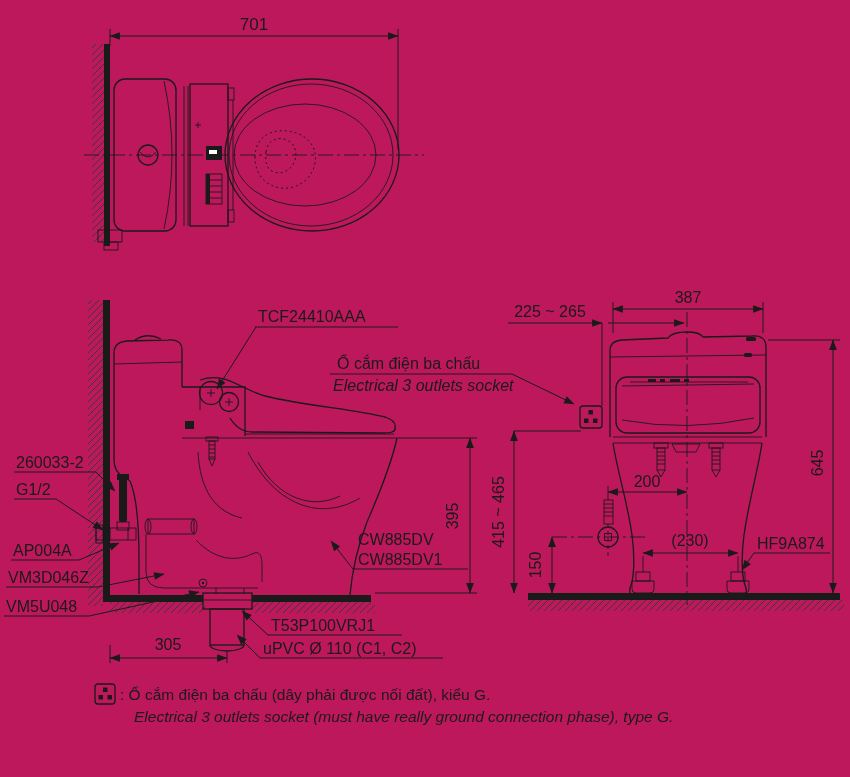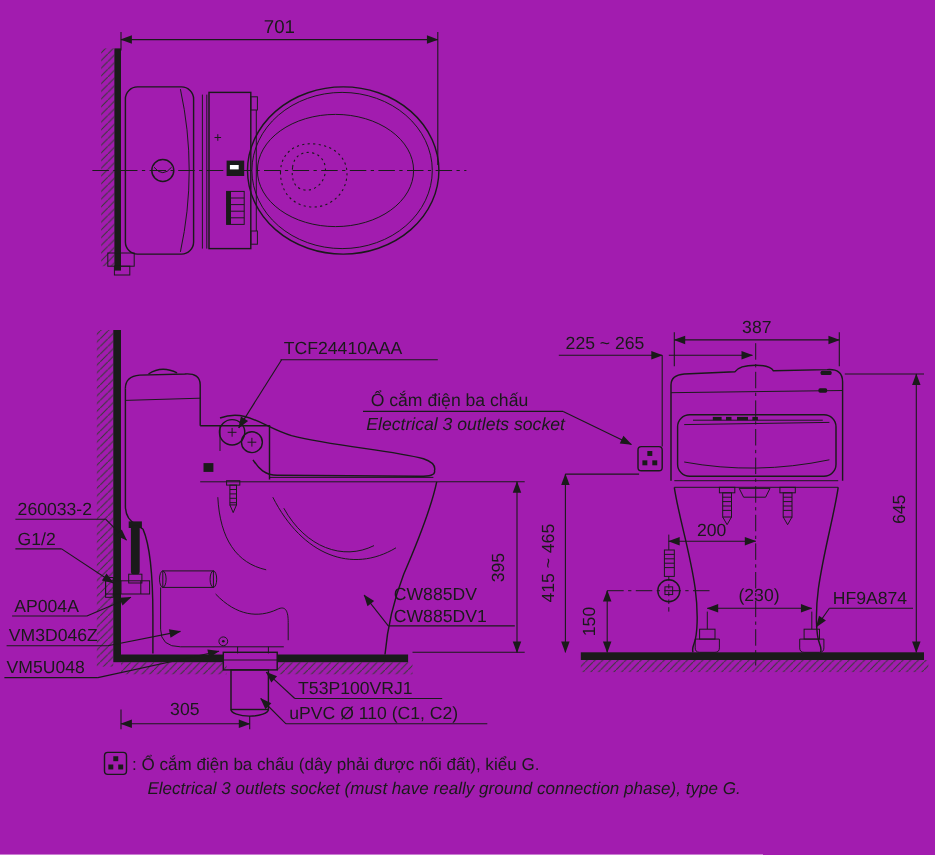--- a/index.html
+++ b/index.html
@@ -1,16 +1,16 @@
 <!DOCTYPE html>
 <html><head>
 <meta charset="utf-8">
 <style>
   html,body{margin:0;padding:0;background:#ffffff;}
-  .canvas{position:relative;width:850px;height:777px;background:#a21caf;overflow:hidden;
+  .canvas{position:relative;width:850px;height:777px;background:#be185d;overflow:hidden;
           font-family:"Liberation Sans", sans-serif;}
   svg{position:absolute;inset:0;}
   svg text{fill:#1a1a1a;font-family:"Liberation Sans", sans-serif;}
   .ln{stroke:#1a1a1a;stroke-width:1.3;fill:none;}
   .thin{stroke:#1a1a1a;stroke-width:0.9;fill:none;}
   .dim{stroke:#1a1a1a;stroke-width:1;fill:none;}
   .cl{stroke:#1a1a1a;stroke-width:0.9;fill:none;stroke-dasharray:15 4 3 4;}
   .dash{stroke:#1a1a1a;stroke-width:0.9;fill:none;stroke-dasharray:4 3;}
   .dot{stroke:#1a1a1a;stroke-width:1;fill:none;stroke-dasharray:2 3;}
   .blk{fill:#1a1a1a;stroke:none;}

